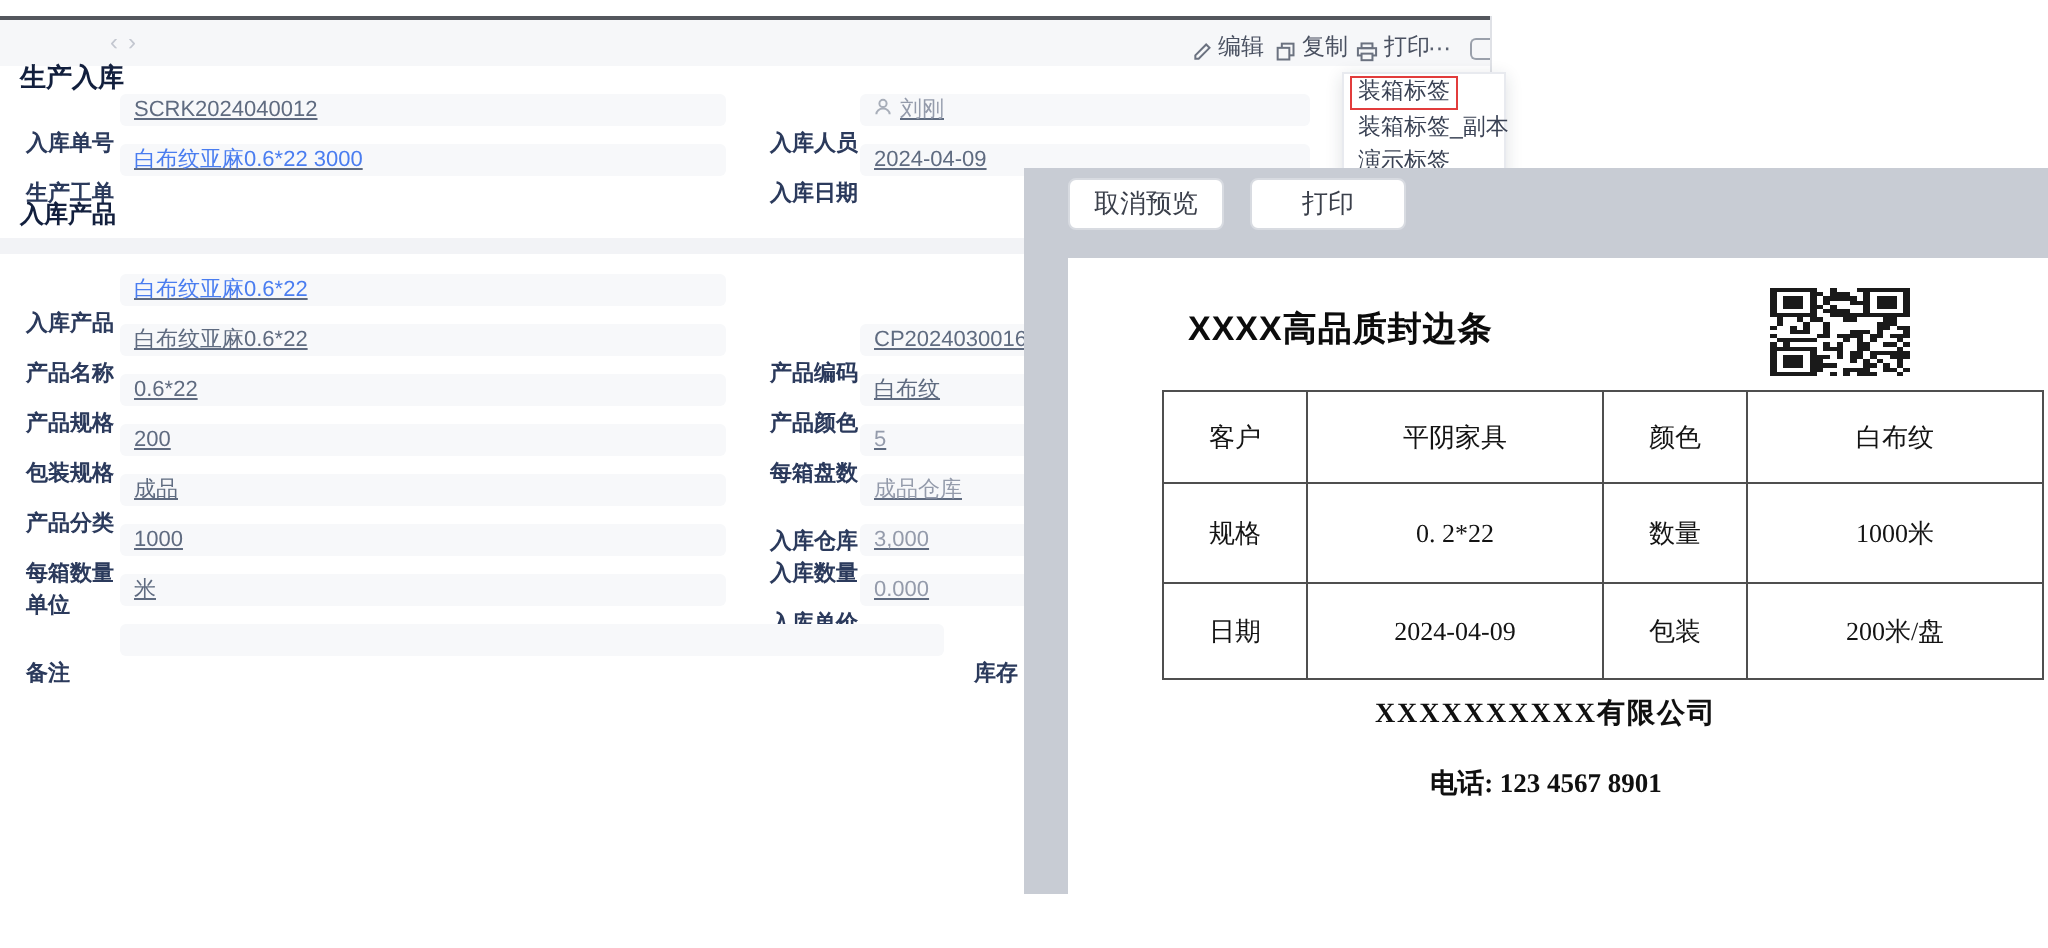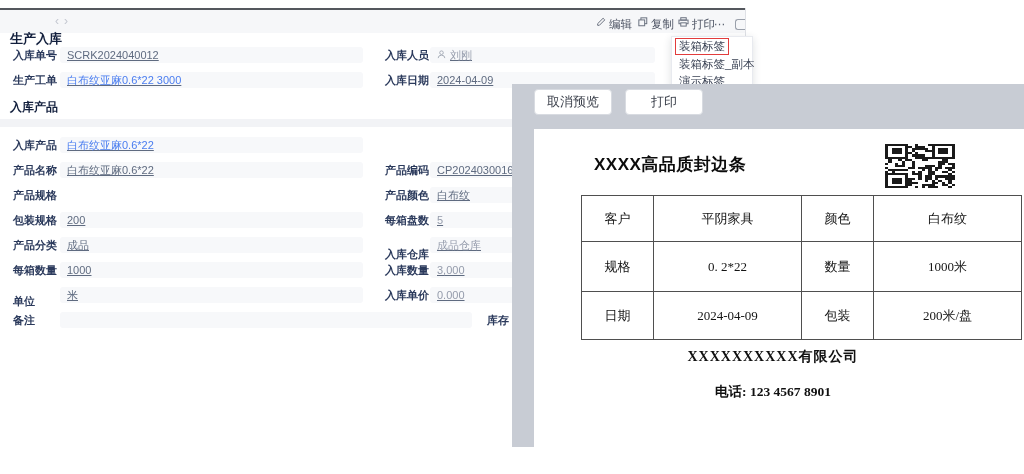--- a/index.html
+++ b/index.html
@@ -6,27 +6,27 @@
   body{font-family:"Liberation Sans","DejaVu Sans",sans-serif;}
   .stage{position:relative;width:1024px;height:474px;background:#fff;overflow:hidden;}
 
   
   .win-topline{position:absolute;left:0;top:8px;width:746px;height:2px;background:#54575d;}
   .win-rightline{position:absolute;left:745px;top:8px;width:1px;height:124px;background:#dfe1e6;}
   .header{position:absolute;left:0;top:10px;width:745px;height:23px;background:#f6f7f9;}
   .page-title{position:absolute;left:10px;top:14px;font-size:13px;font-weight:bold;color:#121f3d;margin-top:16px;}
   .chev{position:absolute;top:13px;font-size:12px;color:#c3c7d0;line-height:16px;}
 
-  .tbtn{position:absolute;top:17px;height:14px;font-size:11.5px;color:#4a5161;display:flex;align-items:flex-start;gap:3px;cursor:default;}
+  .tbtn{position:absolute;top:17px;height:14px;font-size:11.5px;color:#4a5161;display:flex;align-items:flex-end;gap:3px;cursor:default;}
   .tbtn svg{display:block;}
   .more{letter-spacing:1px;color:#5a6170;}
   .partial-icon{position:absolute;left:735px;top:19px;width:10px;height:11px;border:1.5px solid #9aa0ab;border-right:none;border-radius:3px 0 0 3px;box-sizing:border-box;}
 
   
-  .flabel{position:absolute;font-size:11px;font-weight:bold;color:#2b3a5c;line-height:16px;white-space:nowrap;}
+  .flabel{position:absolute;font-size:11px;font-weight:bold;color:#2b3a5c;line-height:16px;white-space:nowrap;margin-top:17px;}
   .finput{position:absolute;height:16px;background:#f7f8fa;border-radius:3px;box-sizing:border-box;padding:0 7px;font-size:11px;line-height:16px;color:#5f6b80;white-space:nowrap;overflow:hidden;display:flex;align-items:flex-start;gap:4px;text-decoration:underline;}
   .finput.l{left:60px;width:303px;}
   .finput.r{left:430px;width:225px;}
   .finput.wide{left:60px;width:412px;}
   .lab-l{left:13px;}
   .lab-r{left:385px;}
   .link{color:#4a7df0;}
   .muted{color:#949bab;}
   .section-title{position:absolute;left:10px;top:99px;font-size:12px;font-weight:bold;color:#121f3d;}
   .band{position:absolute;left:0;top:119px;width:745px;height:8px;background:#f2f3f6;}
@@ -123,20 +123,23 @@
   <span class="flabel lab-l" style="top:162px">产品名称</span>
   <div class="finput l" style="top:162px">
       <span>白布纹亚麻0.6*22</span>
     </div>
   <span class="flabel lab-r" style="top:162px">产品编码</span>
   <div class="finput r" style="top:162px">
       <span>CP2024030016</span>
     </div>
 
   <span class="flabel lab-l" style="top:187px">产品规格</span>
+  <div class="finput l" style="top:187px">
+      <span>0.6*22</span>
+    </div>
   <span class="flabel lab-r" style="top:187px">产品颜色</span>
   <div class="finput r" style="top:187px">
       <span>白布纹</span>
     </div>
 
   <span class="flabel lab-l" style="top:212px">包装规格</span>
   <div class="finput l" style="top:212px">
       <span>200</span>
     </div>
   <span class="flabel lab-r" style="top:212px">每箱盘数</span>
@@ -155,21 +158,21 @@
 
   <span class="flabel lab-l" style="top:262px">每箱数量</span>
   <div class="finput l" style="top:262px">
       <span>1000</span>
     </div>
   <span class="flabel lab-r" style="top:262px">入库数量</span>
   <div class="finput r" style="top:262px">
       <span class="muted">3,000</span>
     </div>
 
-  <span class="flabel lab-l" style="top:293px">单位</span>
+  <span class="flabel lab-l" style="top:278px">单位</span>
   <div class="finput l" style="top:287px">
       <span>米</span>
     </div>
   <span class="flabel lab-r" style="top:287px">入库单价</span>
   <div class="finput r" style="top:287px">
       <span class="muted">0.000</span>
     </div>
 
   <span class="flabel lab-l" style="top:312px">备注</span>
   <div class="finput wide" style="top:312px">

